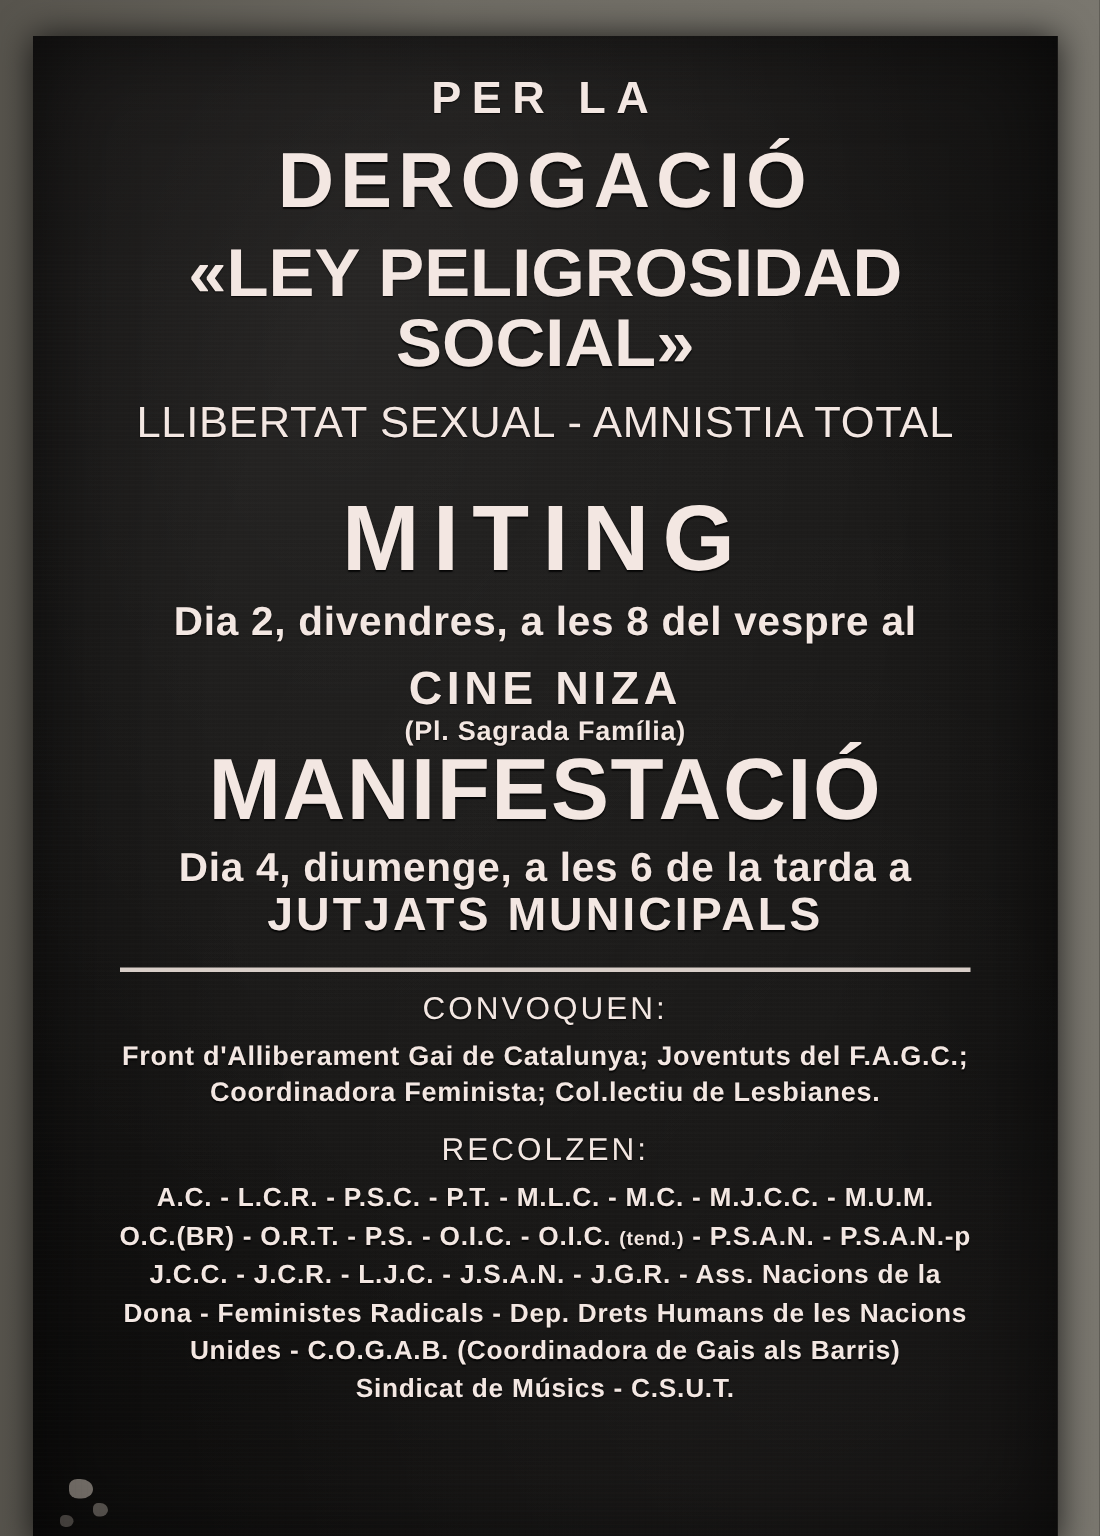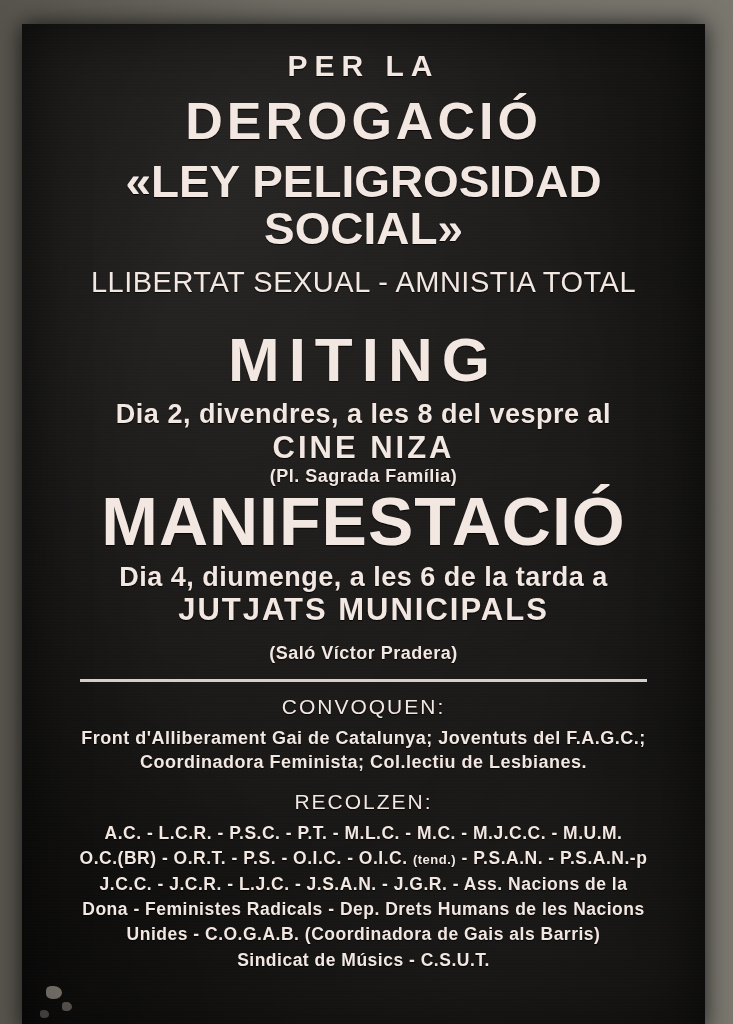--- a/index.html
+++ b/index.html
@@ -105,34 +105,34 @@
   }
   .l-miting {
     font-size: 62px;
     font-weight: bold;
     letter-spacing: 9px;
     margin-bottom: 8px;
   }
   .l-miting-date {
     font-size: 27px;
     font-weight: bold;
-    margin-bottom: 4px;
+    margin-bottom: 15px;
   }
   .l-miting-place {
     font-size: 31px;
     font-weight: bold;
     letter-spacing: 3px;
     margin-bottom: 2px;
   }
   .l-paren {
     font-size: 18px;
     font-weight: bold;
   }
   .l-manifestacio {
-    font-size: 68px;
+    font-size: 58px;
     font-weight: bold;
     letter-spacing: 1px;
     margin-bottom: 6px;
   }
   .l-manif-date {
     font-size: 27px;
     font-weight: bold;
     margin-bottom: 2px;
   }
   .l-manif-place {
@@ -193,21 +193,20 @@
       <p class="line l-llibertat">LLIBERTAT SEXUAL - AMNISTIA TOTAL</p>
 
       <p class="line l-miting">MITING</p>
       <p class="line l-miting-date">Dia 2, divendres, a les 8 del vespre al</p>
       <p class="line l-miting-place">CINE NIZA</p>
       <p class="line l-paren">(Pl. Sagrada Família)</p>
 
       <p class="line l-manifestacio">MANIFESTACIÓ</p>
       <p class="line l-manif-date">Dia 4, diumenge, a les 6 de la tarda a</p>
       <p class="line l-manif-place">JUTJATS MUNICIPALS</p>
-      <p class="line l-paren2">(Saló Víctor Pradera)</p>
 
       <div class="rule"></div>
 
       <p class="line sect-head">CONVOQUEN:</p>
       <p class="line sect-body">
         <span>Front d'Alliberament Gai de Catalunya; Joventuts del F.A.G.C.;</span><br>
         <span>Coordinadora Feminista; Col.lectiu de Lesbianes.</span>
       </p>
 
       <p class="line sect-head">RECOLZEN:</p>

